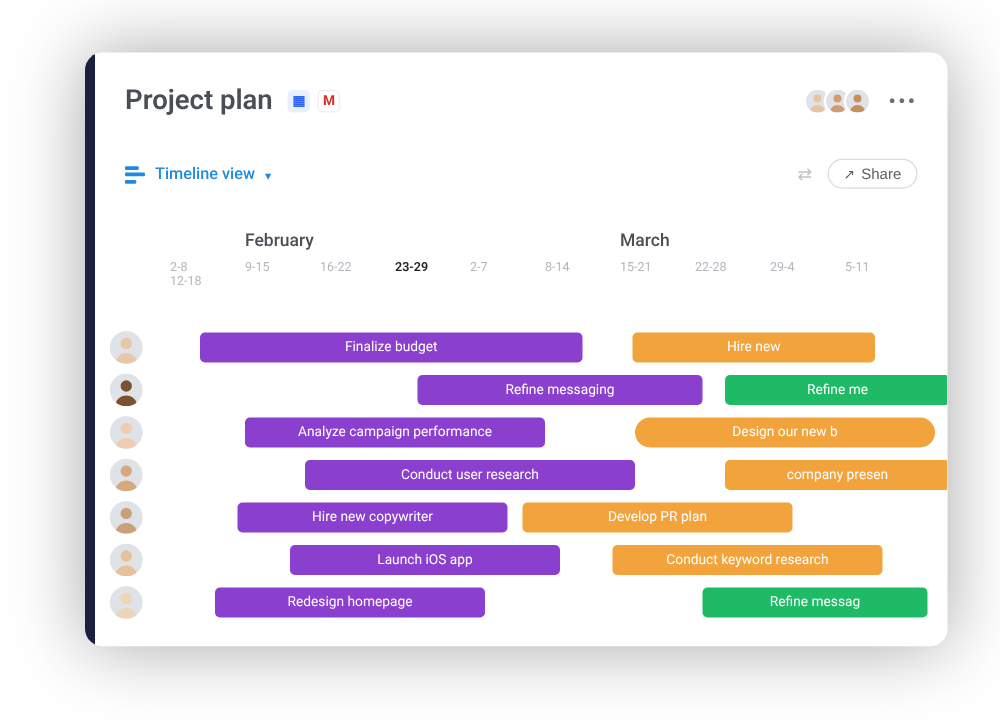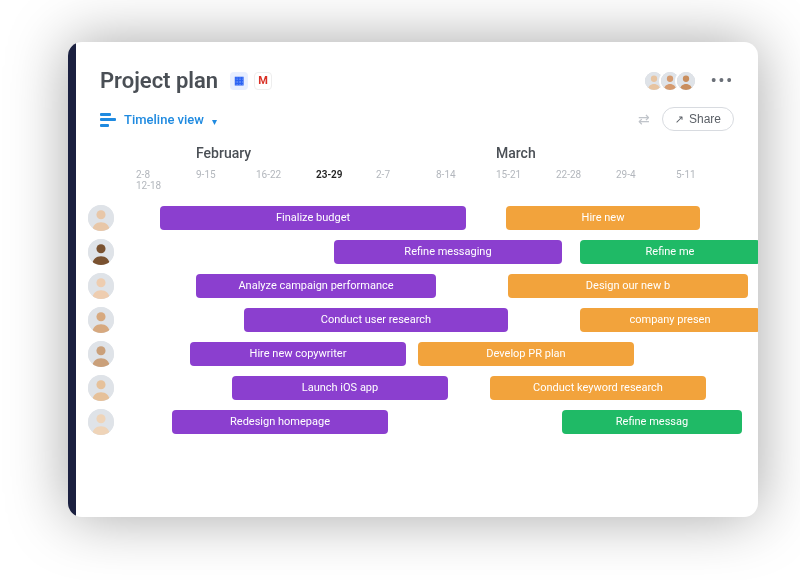--- a/index.html
+++ b/index.html
@@ -31,20 +31,21 @@
     width: 8px;
     height: 100%;
     background: #1b2040;
     flex: none;
   }
   .content {
     flex: 1;
     display: flex;
     flex-direction: column;
     overflow: hidden;
+    gap: 20px;
   }
   .header {
     padding: 26px 24px 6px 24px;
     display: flex;
     align-items: center;
   }
   .title {
     font-size: 22px;
     font-weight: 600;
     color: #4a4f55;
@@ -279,21 +280,21 @@
             </div>
           </div>
           <div class="row">
             <div class="ravatar"><svg viewBox="0 0 24 24">
                 <rect width="24" height="24" fill="#dfe3e8"></rect>
                 <circle cx="12" cy="9" r="4.2" fill="#eecdb0"></circle>
                 <path d="M4 24c0-5 3.6-8 8-8s8 3 8 8" fill="#eecdb0"></path>
               </svg></div>
             <div class="track">
               <div class="bar c-purple" style="left: 60px; width: 240px;">Analyze campaign performance</div>
-              <div class="bar c-orange" style="left: 372px; width: 240px;">Design our new b</div>
+              <div class="bar c-orange" style="left: 372px; width: 240px; border-radius: 12px;">Design our new b</div>
             </div>
           </div>
           <div class="row">
             <div class="ravatar"><svg viewBox="0 0 24 24">
                 <rect width="24" height="24" fill="#dfe3e8"></rect>
                 <circle cx="12" cy="9" r="4.2" fill="#d7a97f"></circle>
                 <path d="M4 24c0-5 3.6-8 8-8s8 3 8 8" fill="#d7a97f"></path>
               </svg></div>
             <div class="track">
               <div class="bar c-purple" style="left: 108px; width: 264px;">Conduct user research</div>

